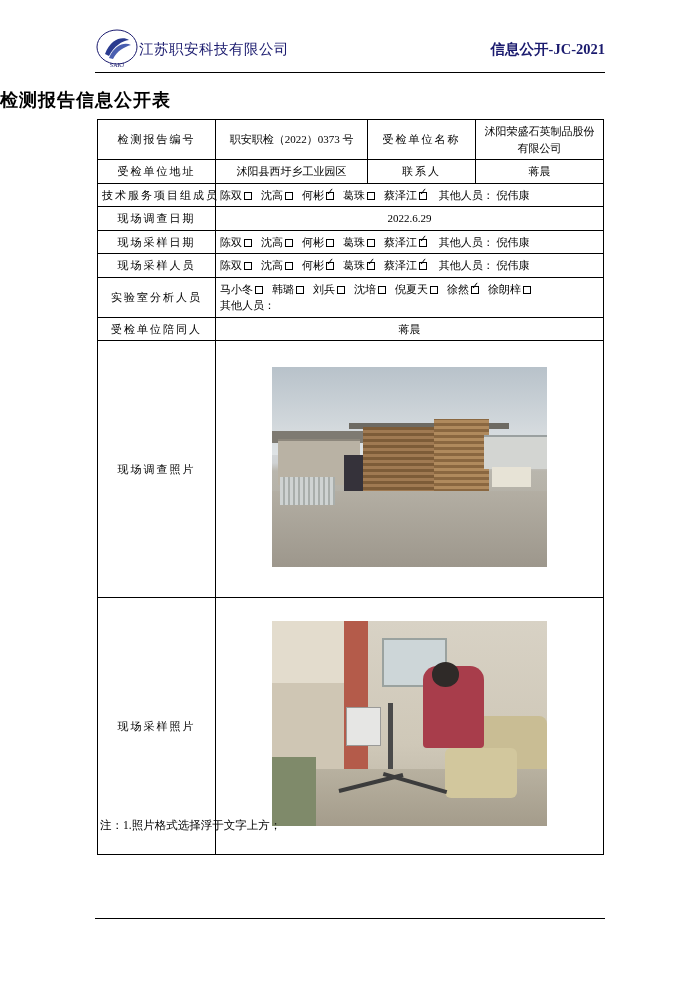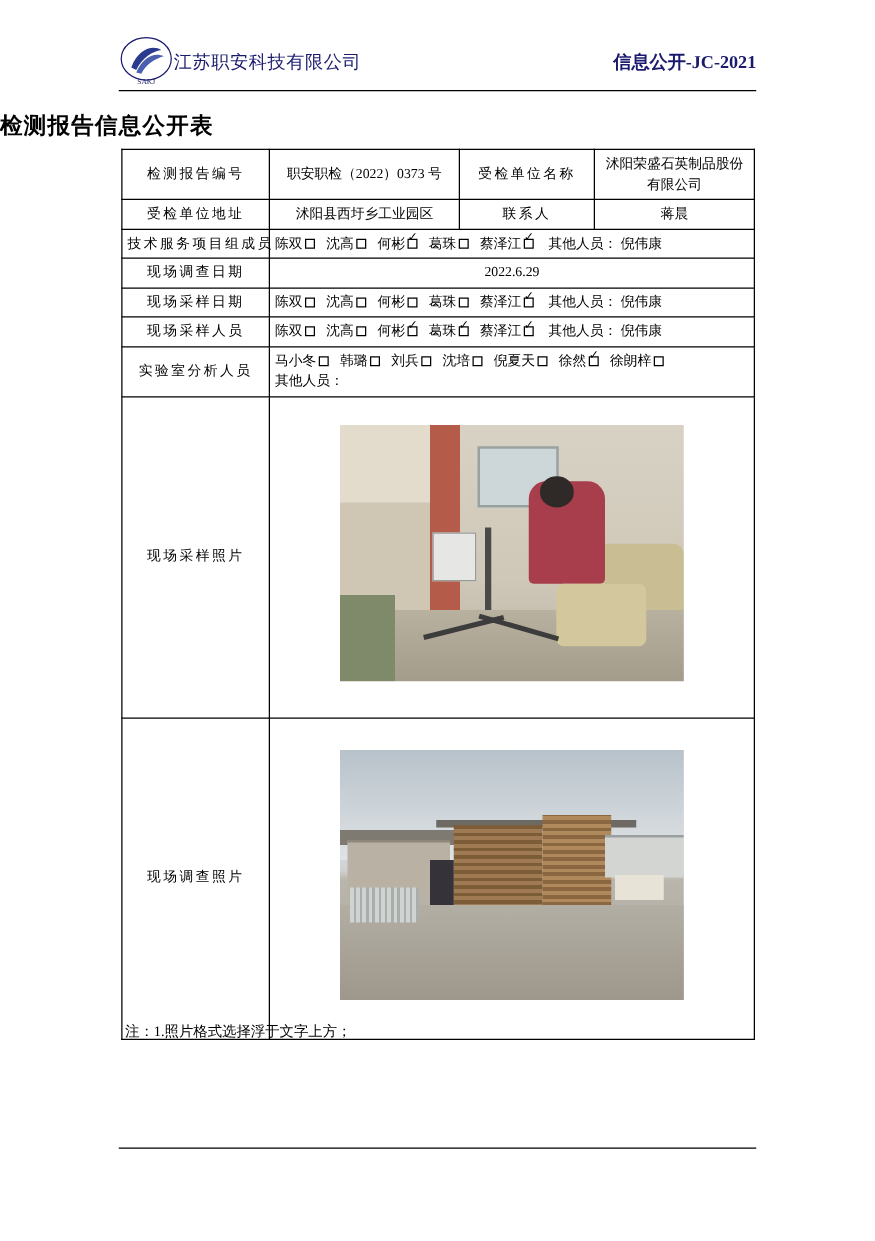--- a/index.html
+++ b/index.html
@@ -264,20 +264,42 @@
           <span><span class="person"><span>陈双</span><span class="cb"></span></span><span class="person"><span>沈高</span><span class="cb"></span></span><span class="person"><span>何彬</span><span class="cb checked"></span></span><span class="person"><span>葛珠</span><span class="cb checked"></span></span><span class="person"><span>蔡泽江</span><span class="cb checked"></span></span></span>
           <span>其他人员：</span>
           <span>倪伟康</span>
         </td>
       </tr>
       <tr>
         <td class="lbl">实验室分析人员</td>
         <td class="left" colspan="3">
           <span><span class="person"><span>马小冬</span><span class="cb"></span></span><span class="person"><span>韩璐</span><span class="cb"></span></span><span class="person"><span>刘兵</span><span class="cb"></span></span><span class="person"><span>沈培</span><span class="cb"></span></span><span class="person"><span>倪夏天</span><span class="cb"></span></span><span class="person"><span>徐然</span><span class="cb checked"></span></span><span class="person"><span>徐朗梓</span><span class="cb"></span></span></span>
           <div>其他人员：</div>
+        </td>
+      </tr>
+      <tr>
+        <td class="lbl">受检单位陪同人</td>
+        <td class="ctr" colspan="3">蒋晨</td>
+      </tr>
+      <tr>
+        <td class="lbl">现场调查照片</td>
+        <td class="photo-cell" colspan="3">
+          <span class="ph photo1">
+            <span class="p1-sky"></span>
+            <span class="p1-roofL"></span>
+            <span class="p1-bldgL"></span>
+            <span class="p1-beam"></span>
+            <span class="p1-wood"></span>
+            <span class="p1-wood2"></span>
+            <span class="p1-shedR"></span>
+            <span class="p1-door"></span>
+            <span class="p1-ground"></span>
+            <span class="p1-bag"></span>
+            <span class="p1-rail"></span>
+          </span>
         </td>
       </tr>
       <tr>
         <td class="lbl">现场采样照片</td>
         <td class="photo-cell" colspan="3">
           <span class="ph photo2">
             <span class="p2-wallL"></span>
             <span class="p2-wallLs"></span>
             <span class="p2-pillar"></span>
             <span class="p2-win"></span>
@@ -287,38 +309,20 @@
             <span class="p2-mach"></span>
             <span class="p2-pole"></span>
             <span class="p2-floor"></span>
             <span class="p2-sack2"></span>
             <span class="p2-greenL"></span>
             <span class="p2-tri1"></span>
             <span class="p2-tri2"></span>
           </span>
         </td>
       </tr>
-      <tr>
-        <td class="lbl">现场调查照片</td>
-        <td class="photo-cell" colspan="3">
-          <span class="ph photo1">
-            <span class="p1-sky"></span>
-            <span class="p1-roofL"></span>
-            <span class="p1-bldgL"></span>
-            <span class="p1-beam"></span>
-            <span class="p1-wood"></span>
-            <span class="p1-wood2"></span>
-            <span class="p1-shedR"></span>
-            <span class="p1-door"></span>
-            <span class="p1-ground"></span>
-            <span class="p1-bag"></span>
-            <span class="p1-rail"></span>
-          </span>
-        </td>
-      </tr>
     </tbody>
   </table>
 
   <div class="note">注：1.照片格式选择浮于文字上方；</div>
 
   <div class="footer-rule"></div>
 
 </div>
 
 </body></html>

